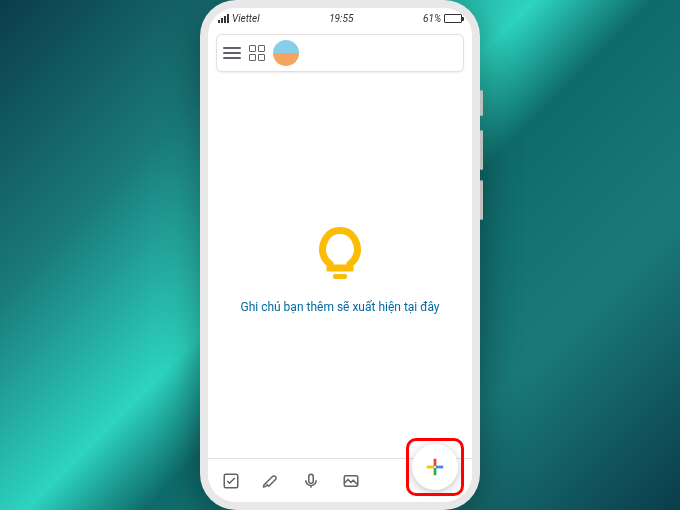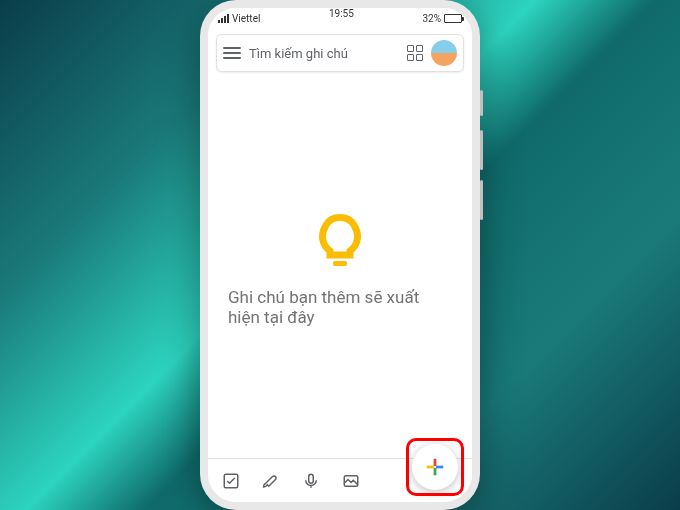--- a/index.html
+++ b/index.html
@@ -33,24 +33,26 @@
     border-radius: 28px;
     overflow: hidden;
     display: flex;
     flex-direction: column;
     position: relative;
   }
   .status-bar {
     height: 20px;
     background: #fff;
     display: flex;
+    align-items: center;
     justify-content: space-between;
     padding: 0 10px;
     font-size: 10px;
     color: #333;
+    font-style: italic;
   }
   .status-left, .status-right { display: flex; align-items: center; gap: 3px; }
   .signal { display: inline-flex; align-items: flex-end; gap: 1px; }
   .signal span { width: 2px; background: #333; }
   .signal span:nth-child(1){height:3px}.signal span:nth-child(2){height:5px}.signal span:nth-child(3){height:7px}.signal span:nth-child(4){height:9px}
   .battery { width: 18px; height: 9px; border: 1px solid #333; border-radius: 1px; position: relative; }
   .battery::after { content:''; position:absolute; right:-3px; top:2px; width:2px; height:4px; background:#333; border-radius:0 1px 1px 0;}
   .battery-fill { height:100%; width:61%; background:#333; }
   .search-row {
     margin: 6px 8px;
@@ -65,21 +67,21 @@
     box-shadow: 0 1px 2px rgba(0,0,0,0.08);
   }
   .menu-icon { width: 18px; display:flex; flex-direction:column; gap:3px; cursor:pointer;}
   .menu-icon span { height:2px; background:#5f6368; border-radius:1px;}
   .search-text { flex:1; color:#5f6368; font-size:13px; }
   .grid-icon { width:16px; height:16px; display:grid; grid-template-columns:1fr 1fr; gap:2px; cursor:pointer;}
   .grid-icon span { border:1.5px solid #5f6368; border-radius:1px;}
   .avatar { width:26px; height:26px; border-radius:50%; background: linear-gradient(180deg, #87ceeb 50%, #f4a460 50%); cursor:pointer;}
   .content { flex:1; display:flex; flex-direction:column; align-items:center; justify-content:center; gap:14px; padding:20px;}
   .bulb-icon { width:64px; height:64px; }
-  .empty-text { font-size:17px; color:#737373; text-align:left; }
+  .empty-text { font-size:12px; color:#0369a1; text-align:left; }
   .bottom-bar {
     height: 44px;
     border-top: 1px solid #e0e0e0;
     display: flex;
     align-items: center;
     padding: 0 14px;
     gap: 22px;
     background: #fff;
     position: relative;
   }
@@ -121,32 +123,31 @@
         <span class="signal">
             <span></span>
             <span></span>
             <span></span>
             <span></span>
           </span>
         <span>Viettel</span>
       </div>
       <div>19:55</div>
       <div class="status-right">
-        <span>32%</span>
+        <span>61%</span>
         <span class="battery"><span class="battery-fill"></span></span>
       </div>
     </div>
 
     <div class="search-row">
       <div class="menu-icon">
           <span></span>
           <span></span>
           <span></span>
         </div>
-      <div class="search-text">Tìm kiếm ghi chú</div>
       <div class="grid-icon">
           <span></span>
           <span></span>
           <span></span>
           <span></span>
         </div>
       <div class="avatar"></div>
     </div>
 
     <div class="content">

